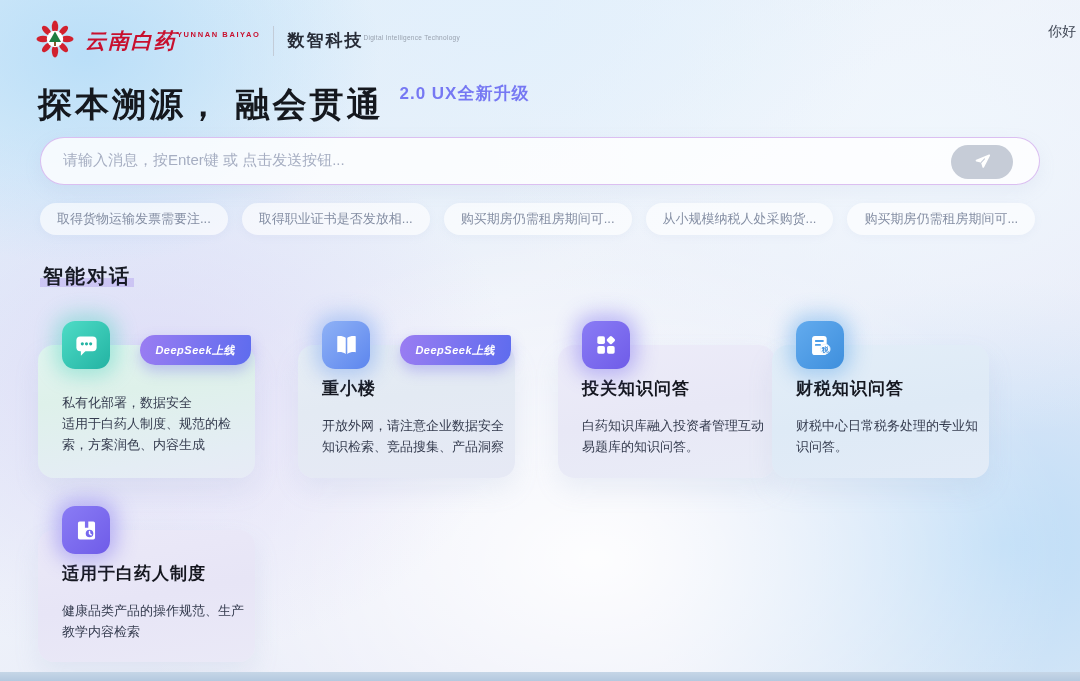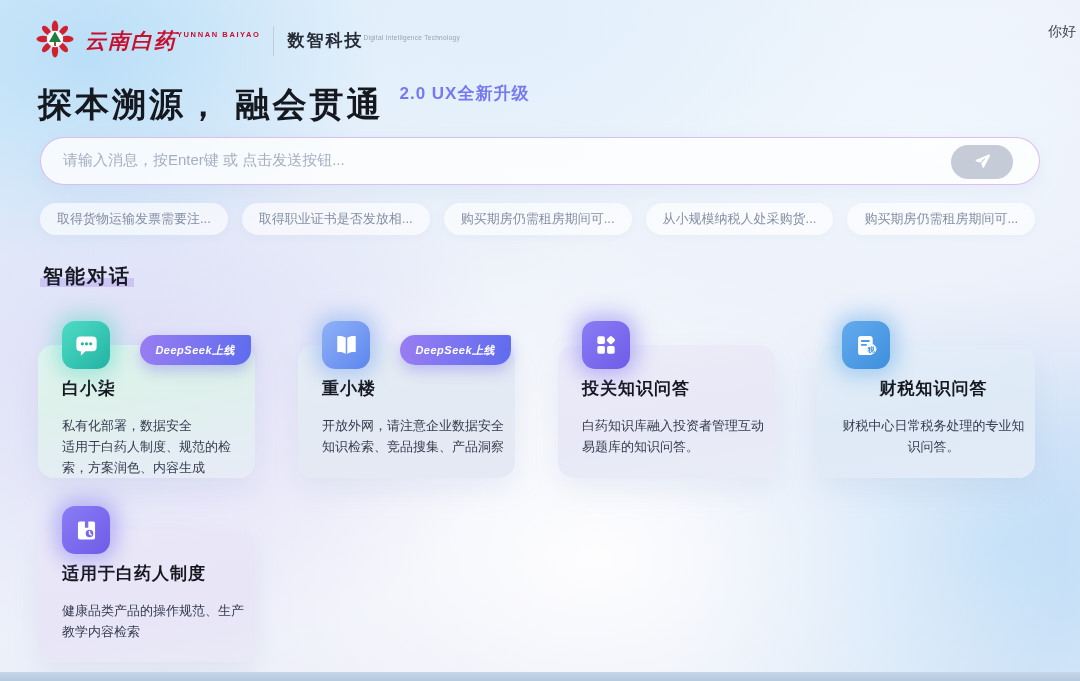--- a/index.html
+++ b/index.html
@@ -60,21 +60,21 @@
     color:#171a24;letter-spacing:2px;}
   .section-title .hl{background:linear-gradient(transparent 58%,rgba(187,172,240,.55) 58%);
     padding:0 3px;}
 
   
   .card{position:absolute;width:217px;height:133px;border-radius:16px;
     box-shadow:0 12px 26px rgba(140,160,200,.13);padding:32px 10px 0 24px;cursor:pointer;}
   .card1{left:38px; top:345px;background:linear-gradient(170deg,#e3f5f0 0%,#def1ea 35%,#e4edf4 80%,#e7ebf6 100%);}
   .card2{left:298px;top:345px;background:linear-gradient(170deg,#e7eef5 0%,#e3eaf3 40%,#e6e9f5 100%);}
   .card3{left:558px;top:345px;background:linear-gradient(170deg,#edecf9 0%,#e8e8f6 50%,#e9ecf7 100%);}
-  .card4{left:818px;top:345px;background:linear-gradient(170deg,#e3eef8 0%,#deeaf6 50%,#e2ebf7 100%);text-align:center;}
+  .card4{left:772px;top:345px;background:linear-gradient(170deg,#e3eef8 0%,#deeaf6 50%,#e2ebf7 100%);}
   .card5{left:38px; top:530px;height:132px;background:linear-gradient(170deg,#ebe9f8 0%,#e7e5f6 50%,#eae9f7 100%);}
 
   .card-icon{position:absolute;top:-24px;left:24px;width:48px;height:48px;border-radius:13px;
     display:flex;align-items:center;justify-content:center;}
   .icon-teal  {background:linear-gradient(135deg,#4edcc6,#23b3a3);box-shadow:0 0 20px 7px rgba(62,207,184,.40);}
   .icon-blue  {background:linear-gradient(135deg,#8fb2f6,#5d86ee);box-shadow:0 0 20px 7px rgba(111,158,240,.45);}
   .icon-purple{background:linear-gradient(135deg,#8a7cf5,#6f5ce8);box-shadow:0 0 20px 7px rgba(123,108,240,.45);}
   .icon-skyblue{background:linear-gradient(135deg,#63abee,#3e8fdd);box-shadow:0 0 20px 7px rgba(88,164,232,.45);}
 
   .card-badge{position:absolute;top:-10px;right:4px;height:30px;line-height:30px;
@@ -154,21 +154,20 @@
     <div class="card-icon icon-teal">
       <svg width="27" height="27" viewBox="0 0 24 24">
         <rect x="3" y="4" width="18" height="13" rx="3.5" fill="#ffffff"></rect>
         <path d="M7 16 v5 l5 -5 z" fill="#ffffff"></path>
         <circle cx="8.3" cy="10.5" r="1.4" fill="#23b3a3"></circle>
         <circle cx="12" cy="10.5" r="1.4" fill="#23b3a3"></circle>
         <circle cx="15.7" cy="10.5" r="1.4" fill="#23b3a3"></circle>
       </svg>
     </div>
     <div class="card-badge">DeepSeek上线</div>
-    <div class="card-title">白小柒</div>
     <div class="card-desc">私有化部署，数据安全
 适用于白药人制度、规范的检
 索，方案润色、内容生成</div>
   </div>
 
   <div class="card card2">
     <div class="card-icon icon-blue">
       <svg width="27" height="27" viewBox="0 0 24 24">
         <path d="M11.3 5.2 C9 3.5 6 3.2 3.8 3.8 V18 c2.2-.6 5.2-.2 7.5 1.5 z" fill="#ffffff"></path>
         <path d="M12.7 5.2 C15 3.5 18 3.2 20.2 3.8 V18 c-2.2-.6-5.2-.2-7.5 1.5 z" fill="#ffffff"></path>

